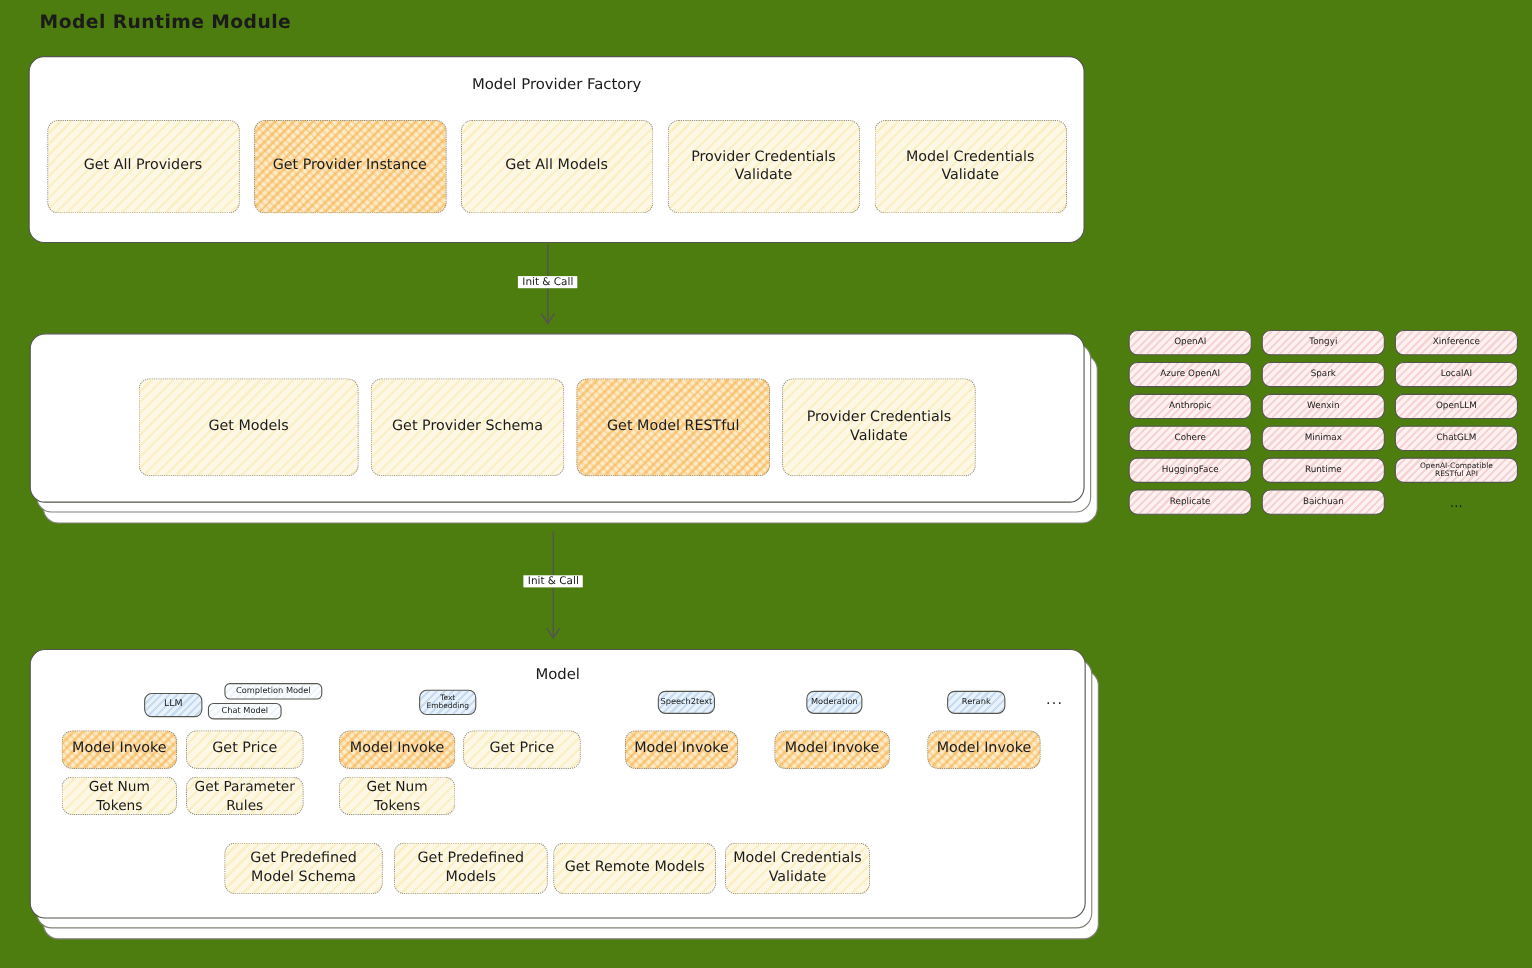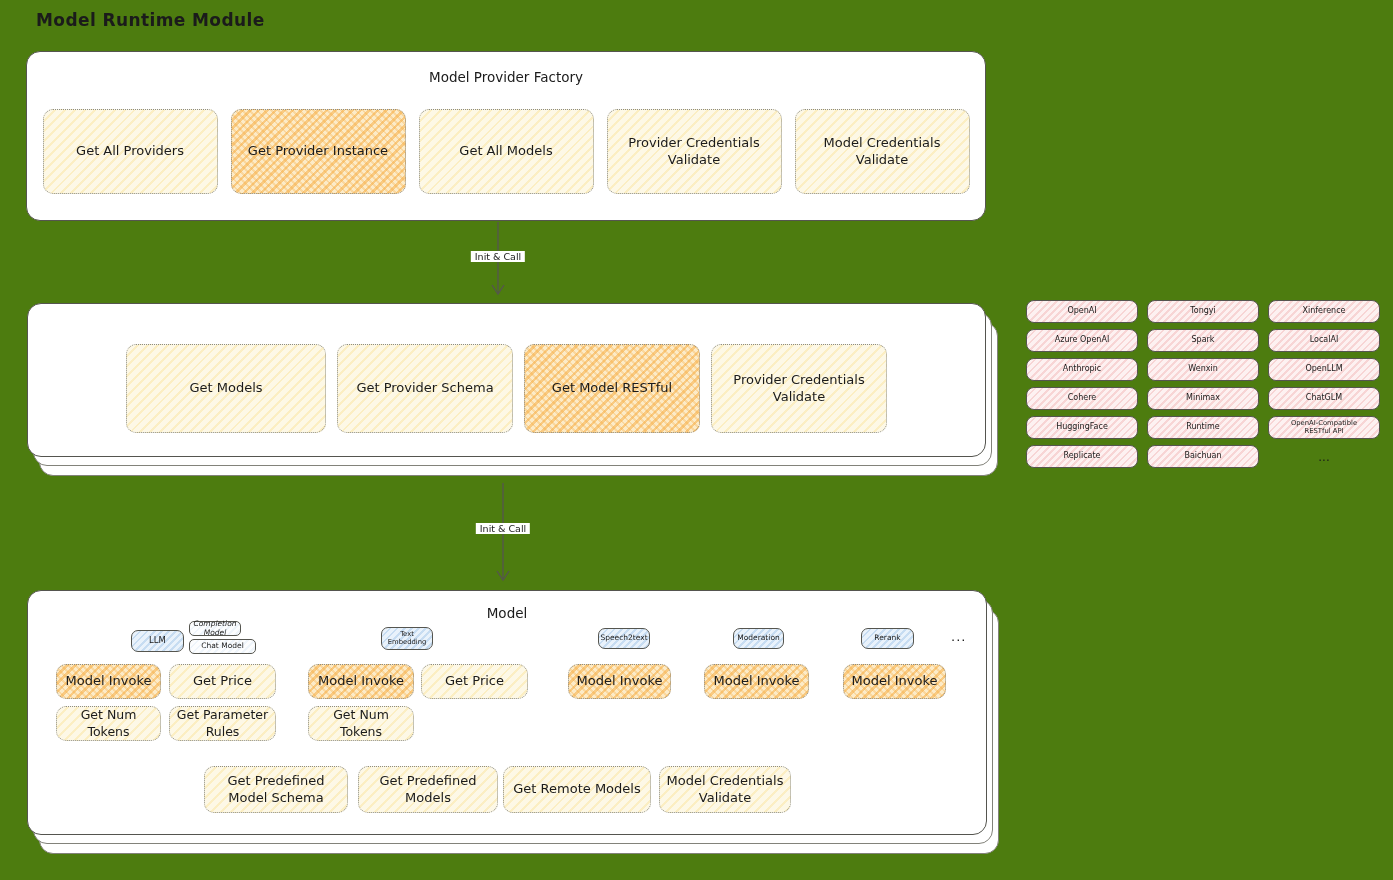--- a/index.html
+++ b/index.html
@@ -132,21 +132,21 @@
     <polyline points="3,88 9,97 15,88" fill="none" stroke="#55554f" stroke-width="1.3"></polyline>
   </svg>
   <span class="arrow-label" style="left:503px;top:523px;">Init &amp; Call</span>
 
   <div class="ghost" style="left:39px;top:609px;width:958px;height:243px;"></div>
   <div class="ghost" style="left:33px;top:599px;width:958px;height:243px;"></div>
   <div class="container" style="left:27px;top:590px;width:958px;height:243px;">
     <div class="container-title" style="top:14px;">Model</div>
 
     <div class="tab" style="left:103px;top:39px;width:53px;height:22px;font-size:8.5px;">LLM</div>
-    <div class="tab mini" style="left:161px;top:30px;width:52px;height:15px;font-style:italic;">Completion Model</div>
+    <div class="tab mini" style="left:176px;top:30px;width:89px;height:15px;">Completion Model</div>
     <div class="tab mini" style="left:161px;top:48px;width:67px;height:15px;">Chat Model</div>
     <div class="tab" style="left:353px;top:36px;width:52px;height:23px;font-size:6.8px;padding:0 6px;">Text Embedding</div>
     <div class="tab" style="left:570px;top:37px;width:52px;height:21px;">Speech2text</div>
     <div class="tab" style="left:705px;top:37px;width:51px;height:21px;">Moderation</div>
     <div class="tab" style="left:833px;top:37px;width:53px;height:21px;">Rerank</div>
     <div class="ellipsis" style="left:923px;top:38px;">...</div>
 
     <div class="fbox hl abs" style="left:28px;top:73px;width:105px;height:35px;">Model Invoke</div>
     <div class="fbox abs" style="left:141px;top:73px;width:107px;height:35px;">Get Price</div>
     <div class="fbox hl abs" style="left:280px;top:73px;width:106px;height:35px;">Model Invoke</div>

